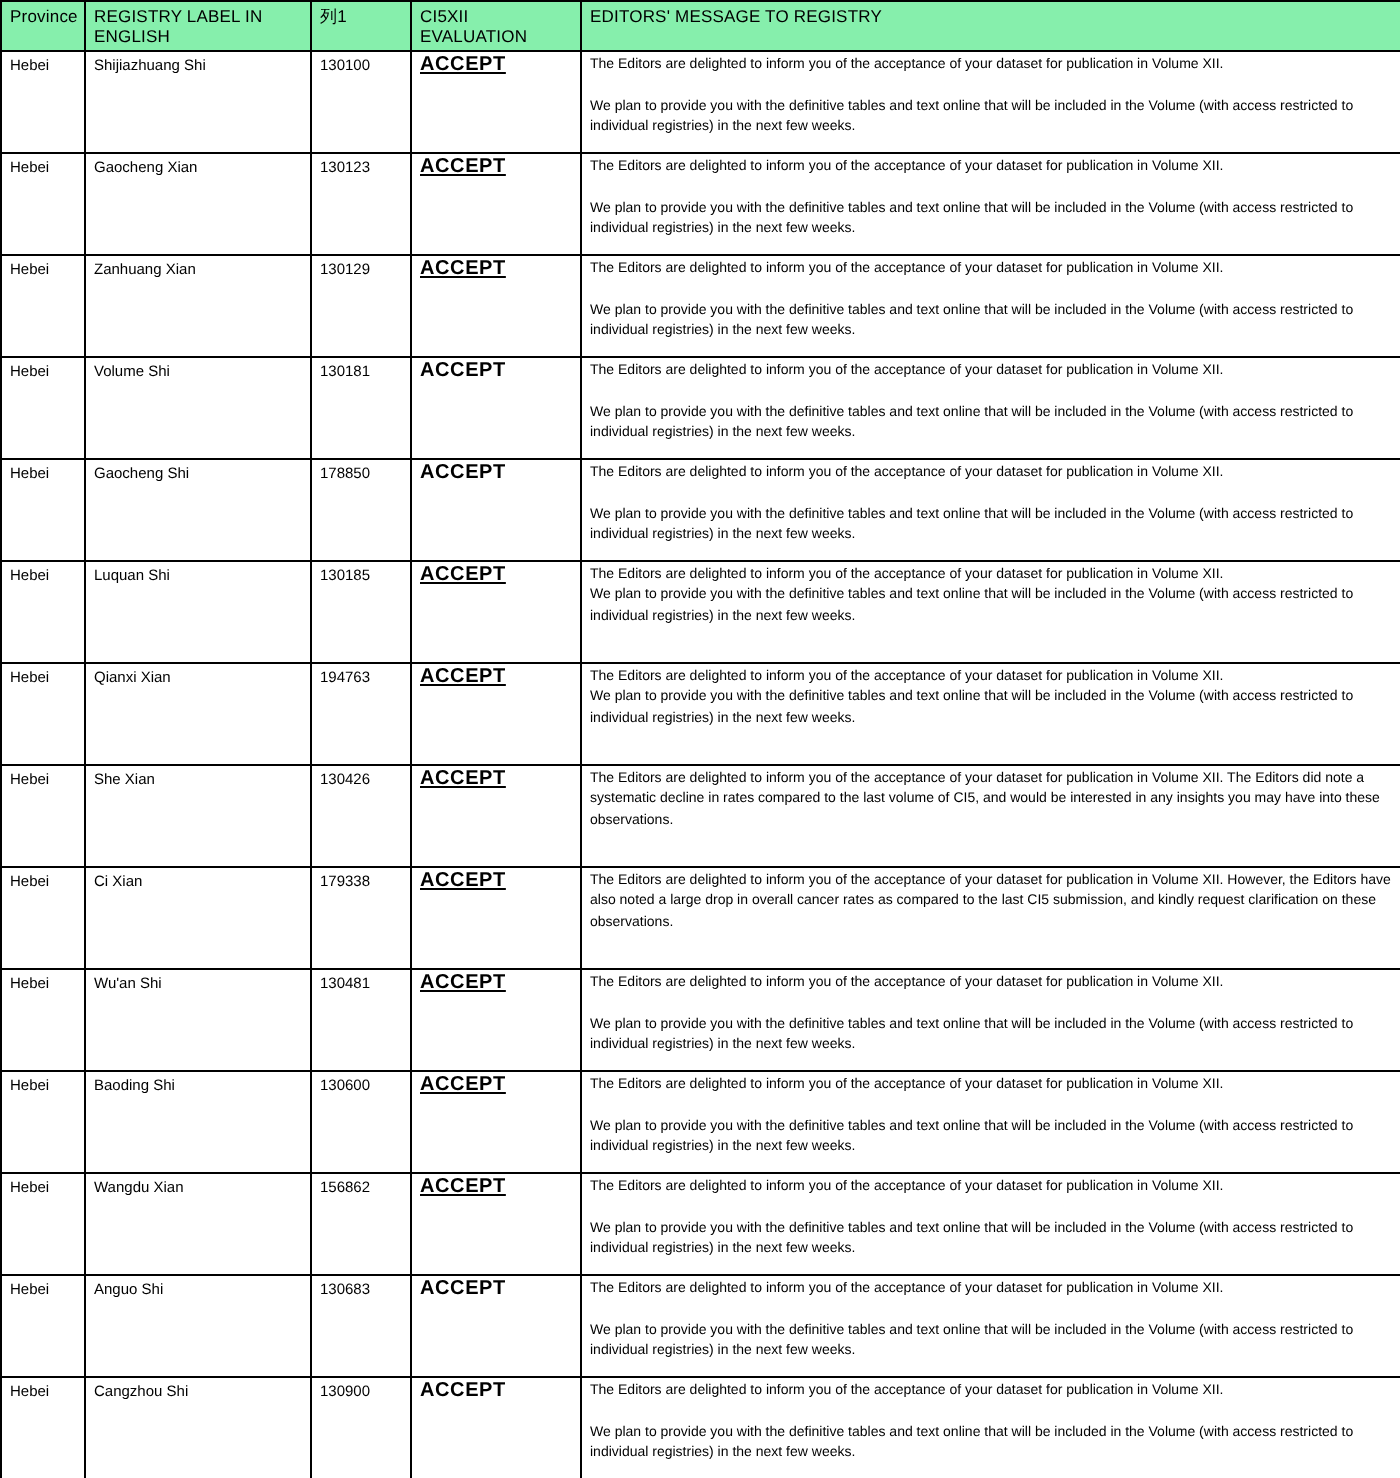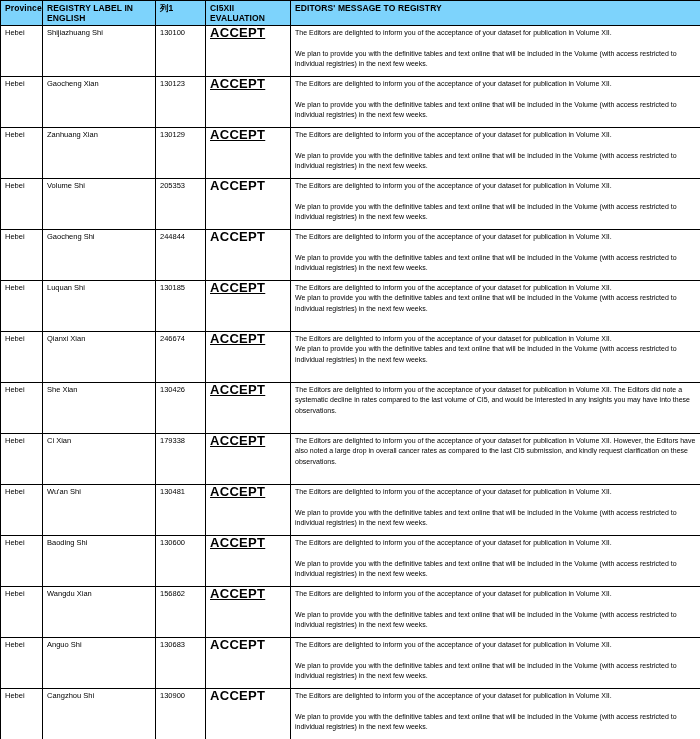--- a/index.html
+++ b/index.html
@@ -26,33 +26,33 @@
     vertical-align: top;
     text-align: left;
     padding: 2px 4px;
     overflow: hidden;
   }
   tr.header-row { height: 22px; }
   tr.data-row   { height: 51px; }
   tr.last-row   { height: 54px; }
 
   th.hdr {
-    background: #7dd3fc;
+    background: #86efac;
     font-size: 8.5px;
-    font-weight: bold;
+    font-weight: normal;
     line-height: 10px;
     letter-spacing: 0.1px;
     padding-top: 3px;
   }
   td.c-prov, td.c-reg, td.c-code {
     font-size: 7.5px;
     line-height: 9px;
   }
   td.c-eval {
-    font-size: 13px;
+    font-size: 10px;
     line-height: 9px;
   }
   td.c-eval .accept {
     font-weight: bold;
     letter-spacing: 0.3px;
   }
   td.c-eval .accept.u {
     text-decoration: underline;
   }
   td.c-msg {
@@ -107,47 +107,47 @@
         <td class="c-reg">Zanhuang Xian</td>
         <td class="c-code">130129</td>
         <td class="c-eval"><span class="accept u">ACCEPT</span></td>
         <td class="c-msg">The Editors are delighted to inform you of the acceptance of your dataset for publication in Volume XII.
 
 We plan to provide you with the definitive tables and text online that will be included in the Volume (with access restricted to individual registries) in the next few weeks.</td>
       </tr>
       <tr class="data-row">
         <td class="c-prov">Hebei</td>
         <td class="c-reg">Volume Shi</td>
-        <td class="c-code">205353</td>
+        <td class="c-code">130181</td>
         <td class="c-eval"><span class="accept">ACCEPT</span></td>
         <td class="c-msg">The Editors are delighted to inform you of the acceptance of your dataset for publication in Volume XII.
 
 We plan to provide you with the definitive tables and text online that will be included in the Volume (with access restricted to individual registries) in the next few weeks.</td>
       </tr>
       <tr class="data-row">
         <td class="c-prov">Hebei</td>
         <td class="c-reg">Gaocheng Shi</td>
-        <td class="c-code">244844</td>
+        <td class="c-code">178850</td>
         <td class="c-eval"><span class="accept">ACCEPT</span></td>
         <td class="c-msg">The Editors are delighted to inform you of the acceptance of your dataset for publication in Volume XII.
 
 We plan to provide you with the definitive tables and text online that will be included in the Volume (with access restricted to individual registries) in the next few weeks.</td>
       </tr>
       <tr class="data-row">
         <td class="c-prov">Hebei</td>
         <td class="c-reg">Luquan Shi</td>
         <td class="c-code">130185</td>
         <td class="c-eval"><span class="accept u">ACCEPT</span></td>
         <td class="c-msg">The Editors are delighted to inform you of the acceptance of your dataset for publication in Volume XII.
 We plan to provide you with the definitive tables and text online that will be included in the Volume (with access restricted to individual registries) in the next few weeks.</td>
       </tr>
       <tr class="data-row">
         <td class="c-prov">Hebei</td>
         <td class="c-reg">Qianxi Xian</td>
-        <td class="c-code">246674</td>
+        <td class="c-code">194763</td>
         <td class="c-eval"><span class="accept u">ACCEPT</span></td>
         <td class="c-msg">The Editors are delighted to inform you of the acceptance of your dataset for publication in Volume XII.
 We plan to provide you with the definitive tables and text online that will be included in the Volume (with access restricted to individual registries) in the next few weeks.</td>
       </tr>
       <tr class="data-row">
         <td class="c-prov">Hebei</td>
         <td class="c-reg">She Xian</td>
         <td class="c-code">130426</td>
         <td class="c-eval"><span class="accept u">ACCEPT</span></td>
         <td class="c-msg">The Editors are delighted to inform you of the acceptance of your dataset for publication in Volume XII. The Editors did note a systematic decline in rates compared to the last volume of CI5, and would be interested in any insights you may have into these observations.</td>

